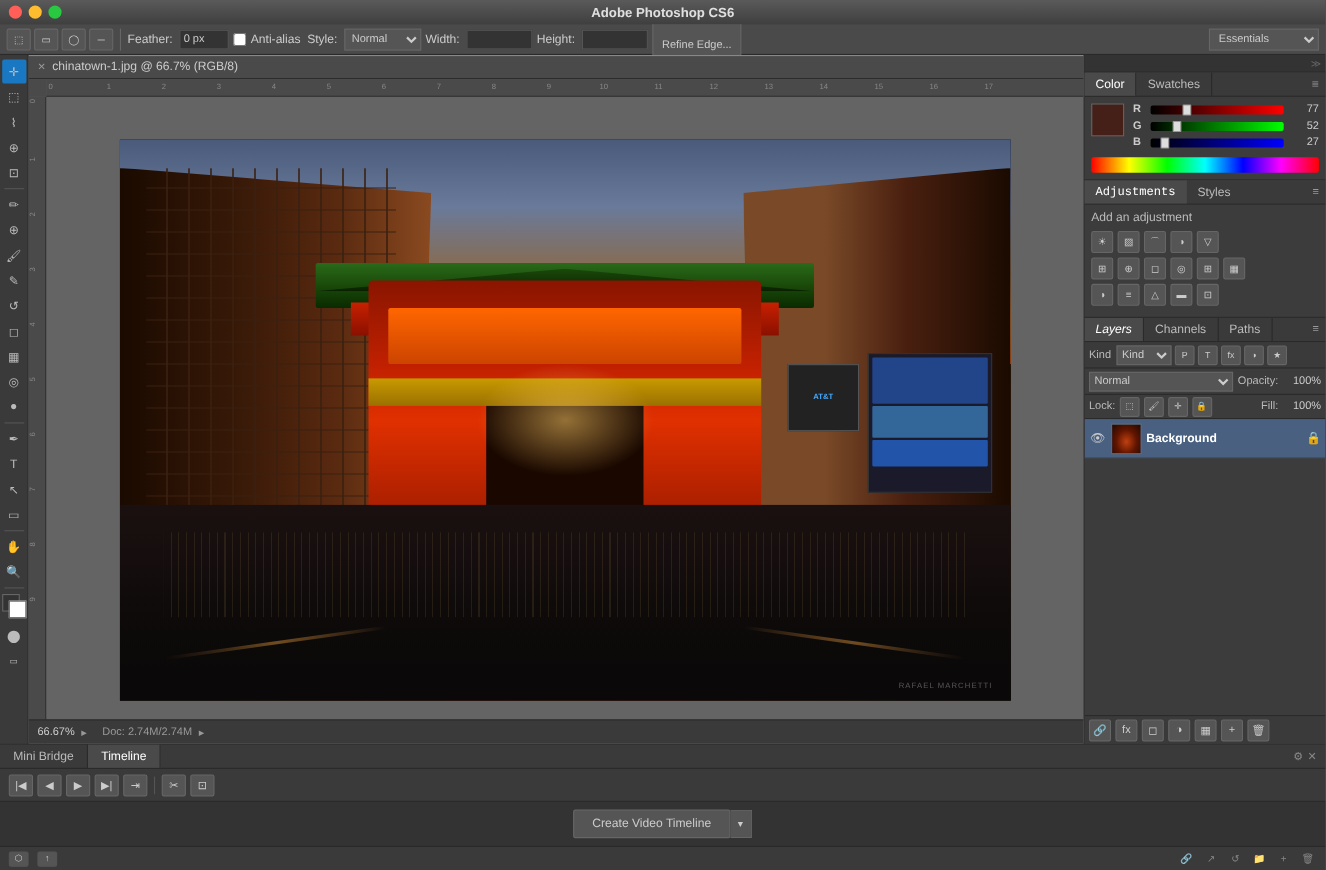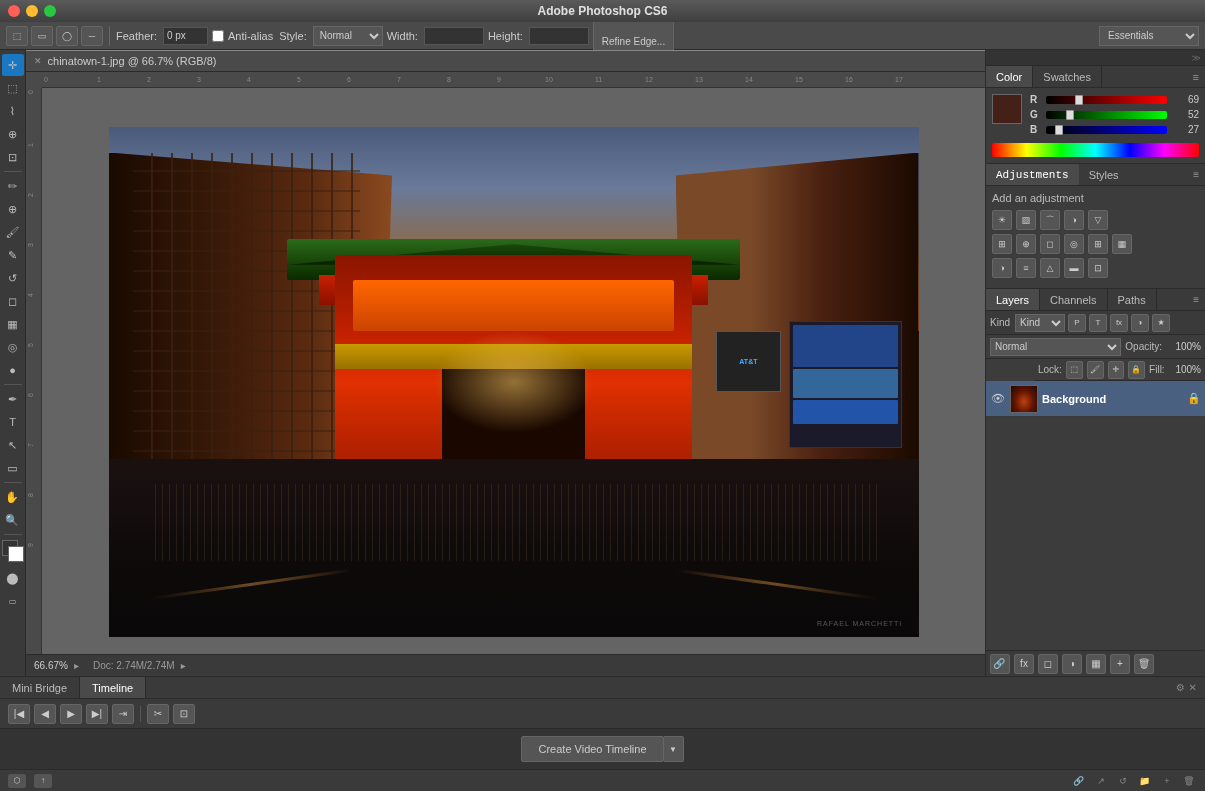--- a/index.html
+++ b/index.html
@@ -541,20 +541,21 @@
       align-items: center;
       font-size: 11px;
       cursor: pointer;
       color: #bbb;
       border-right: 1px solid #2a2a2a;
       height: 100%;
     }
     .layers-tab.active {
       background: #4a4a4a;
       color: #fff;
+      font-style: italic;
     }
     .layers-tab-menu {
       margin-left: auto;
       padding: 0 6px;
       display: flex;
       align-items: center;
       cursor: pointer;
       font-size: 10px;
       color: #999;
     }
@@ -614,21 +615,20 @@
       width: 35px;
       text-align: right;
     }
     .layers-lock-row {
       height: 22px;
       display: flex;
       align-items: center;
       padding: 0 4px;
       gap: 4px;
       border-bottom: 1px solid #2a2a2a;
-      margin-left: 48px;
     }
     .lock-label {
       font-size: 10px;
       color: #bbb;
     }
     .fill-label {
       font-size: 10px;
       color: #bbb;
       margin-left: auto;
     }
@@ -1024,21 +1024,21 @@
       </div>
       <div class="color-panel-body">
         <div style="display:flex;align-items:flex-start;gap:4px;">
           <div class="color-swatch-main"></div>
           <div style="flex:1;">
             <div class="color-row">
               <span class="color-label">R</span>
               <div class="color-slider-track color-slider-r">
                 <div class="color-slider-thumb" style="left:27%;"></div>
               </div>
-              <span class="color-value">69</span>
+              <span class="color-value">77</span>
             </div>
             <div class="color-row">
               <span class="color-label">G</span>
               <div class="color-slider-track color-slider-g">
                 <div class="color-slider-thumb" style="left:20%;"></div>
               </div>
               <span class="color-value">52</span>
             </div>
             <div class="color-row">
               <span class="color-label">B</span>

